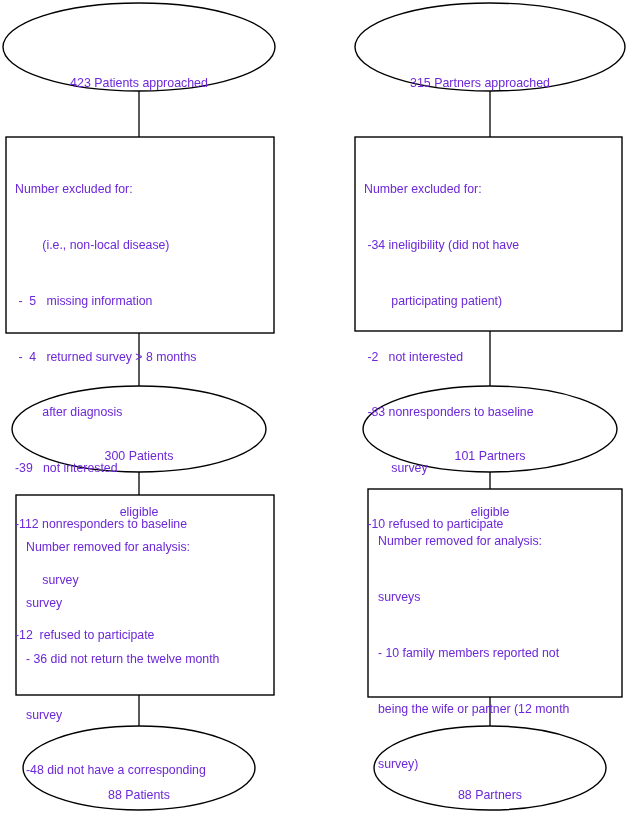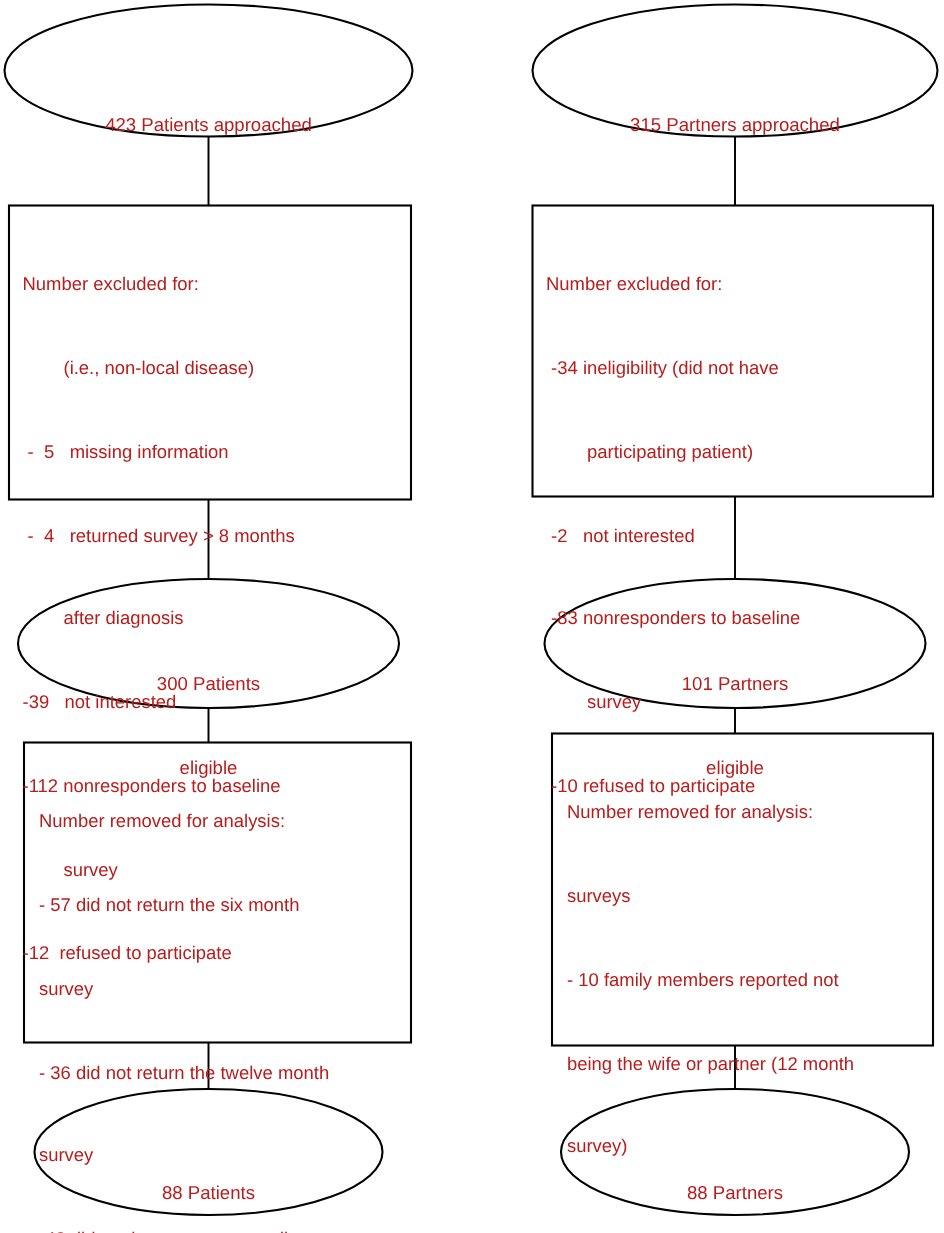--- a/index.html
+++ b/index.html
@@ -34,21 +34,21 @@
   }
   .connector {
     stroke: #000000;
     stroke-width: 1.3;
   }
   .node-text {
     position: absolute;
     font-family: "Liberation Sans", sans-serif;
     font-size: 12.3px;
     line-height: 17.6px;
-    color: #b91c1c;
+    color: #6d28d9;
     white-space: pre;
   }
   .ellipse-label {
     text-align: center;
     font-size: 12.4px;
     line-height: 18.5px;
   }
   .box-label {
     font-size: 12.3px;
     line-height: 18.6px;
@@ -79,21 +79,21 @@
   <rect class="shape-box" x="6" y="137" width="268" height="196"></rect>
   <rect class="shape-box" x="355" y="137" width="267" height="194"></rect>
   <rect class="shape-box" x="16" y="495" width="258" height="200"></rect>
   <rect class="shape-box" x="368" y="489" width="254" height="208"></rect>
 </svg>
 
 <div class="node-text ellipse-label" style="left:3px; top:37px; width:272px;">
   <div>423 Patients approached</div>
 </div>
 
-<div class="node-text ellipse-label" style="left:355px; top:37px; width:270px;">
+<div class="node-text ellipse-label" style="left:345px; top:37px; width:270px;">
   <div>315 Partners approached</div>
 </div>
 
 <div class="node-text box-label" style="left:15px; top:143px; width:258px;">
   <div>Number excluded for:</div>
   <div>        (i.e., non-local disease)</div>
   <div> -  5   missing information</div>
   <div> -  4   returned survey &gt; 8 months</div>
   <div>        after diagnosis</div>
   <div>-39   not interested</div>
@@ -117,21 +117,20 @@
   <div>eligible</div>
 </div>
 
 <div class="node-text ellipse-label" style="left:363px; top:410px; width:254px;">
   <div>101 Partners</div>
   <div>eligible</div>
 </div>
 
 <div class="node-text box-label" style="left:26px; top:501px; width:248px;">
   <div>Number removed for analysis:</div>
-  <div>- 57 did not return the six month</div>
   <div>survey</div>
   <div>- 36 did not return the twelve month</div>
   <div>survey</div>
   <div>-48 did not have a corresponding</div>
   
   
   
   
 </div>
 

